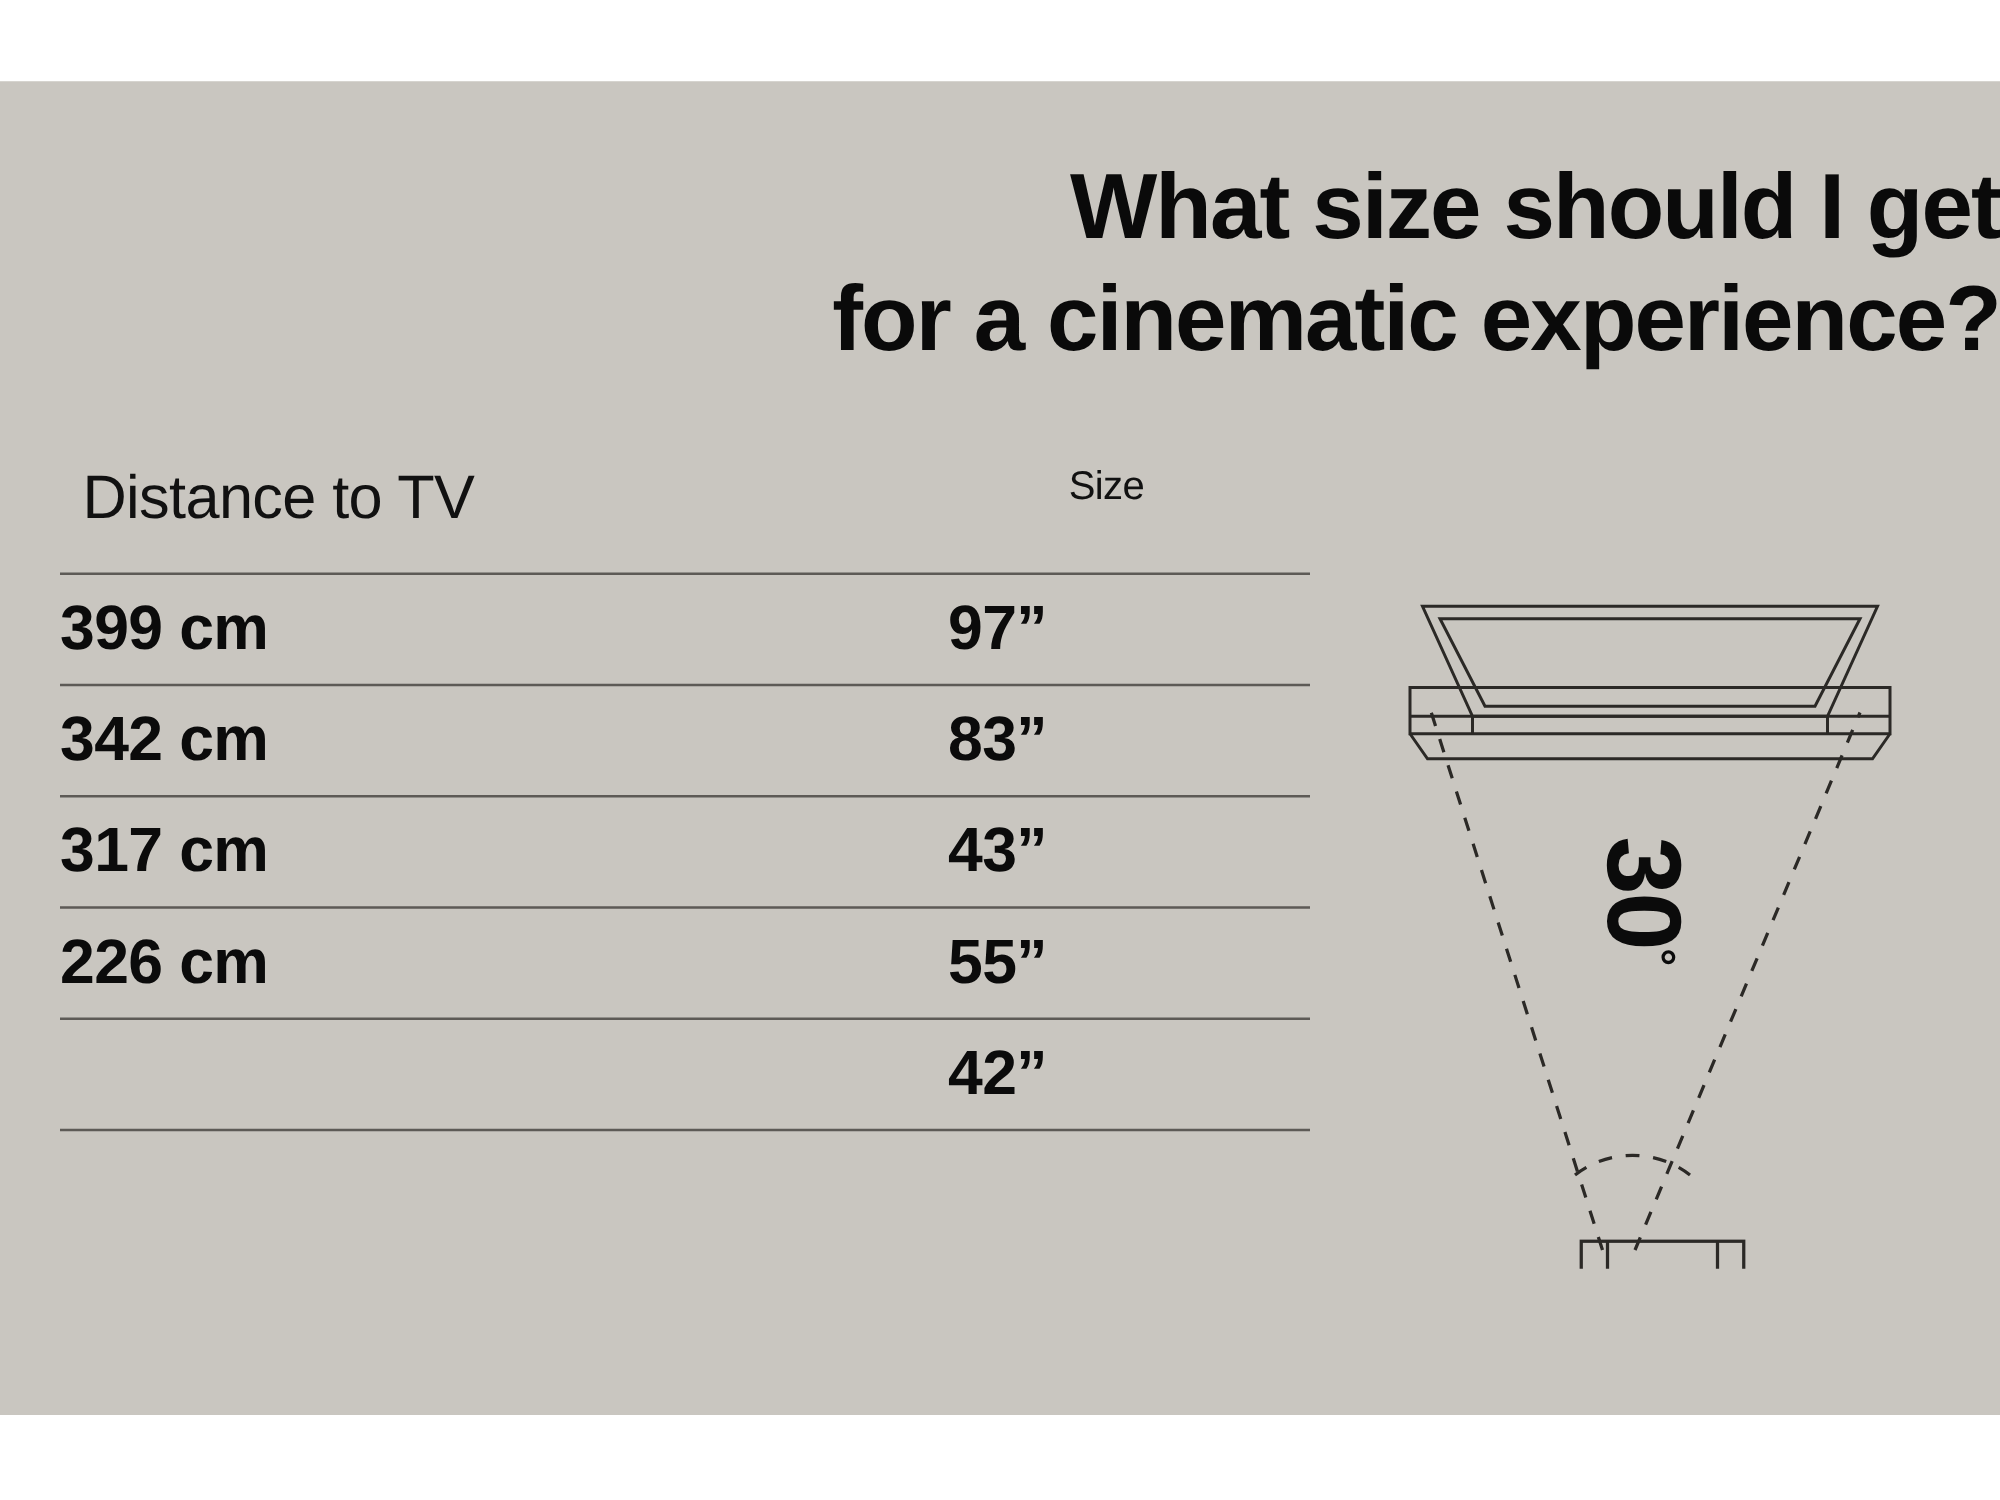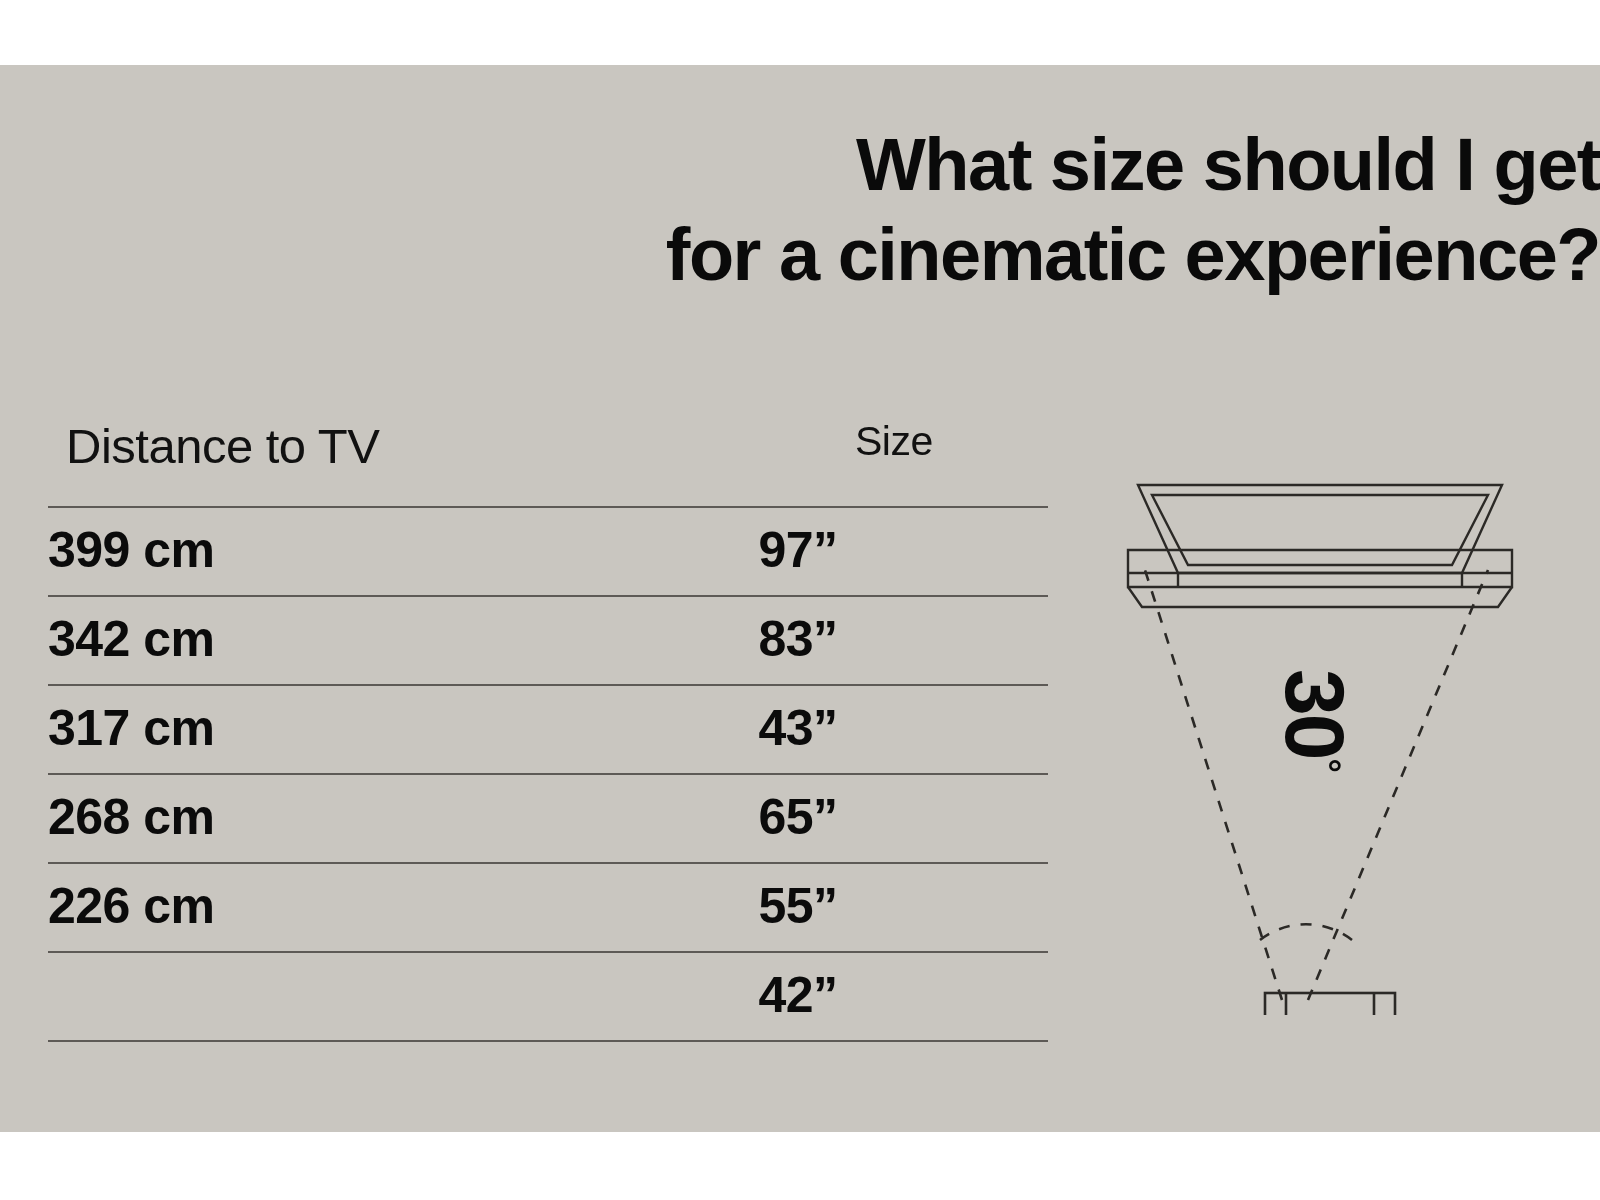--- a/index.html
+++ b/index.html
@@ -45,41 +45,40 @@
     letter-spacing: -1.5px;
     white-space: pre-line;
   }
 
   
   #table {
     position: absolute;
     left: 48px;
     top: 305px;
     width: 1000px;
-    margin-top: 48px;
   }
 
   .t-head {
     position: relative;
     height: 88px;
   }
   .t-head .th-dist {
     position: absolute;
     left: 18px;
     top: 0;
     font-size: 49px;
     font-weight: normal;
     color: #111111;
     letter-spacing: -0.5px;
   }
   .t-head .th-size {
     position: absolute;
     left: 807px;
     top: 0;
-    font-size: 41px;
+    font-size: 32px;
     font-weight: normal;
     color: #111111;
     letter-spacing: -0.5px;
   }
 
   .t-row {
     position: relative;
     height: 87px;
     border-top: 2px solid #5d5a56;
   }
@@ -170,24 +169,20 @@
       <div class="t-row">
         <span class="c-dist">342 cm</span>
         <span class="c-size">83”</span>
       </div>
 
       <div class="t-row">
         <span class="c-dist">317 cm</span>
         <span class="c-size">43”</span>
       </div>
 
-      <div class="t-row">
-        <span class="c-dist">268 cm</span>
-        <span class="c-size">65”</span>
-      </div>
 
       <div class="t-row">
         <span class="c-dist">226 cm</span>
         <span class="c-size">55”</span>
       </div>
 
       <div class="t-row">
         <span class="c-size">42”</span>
       </div>
 

